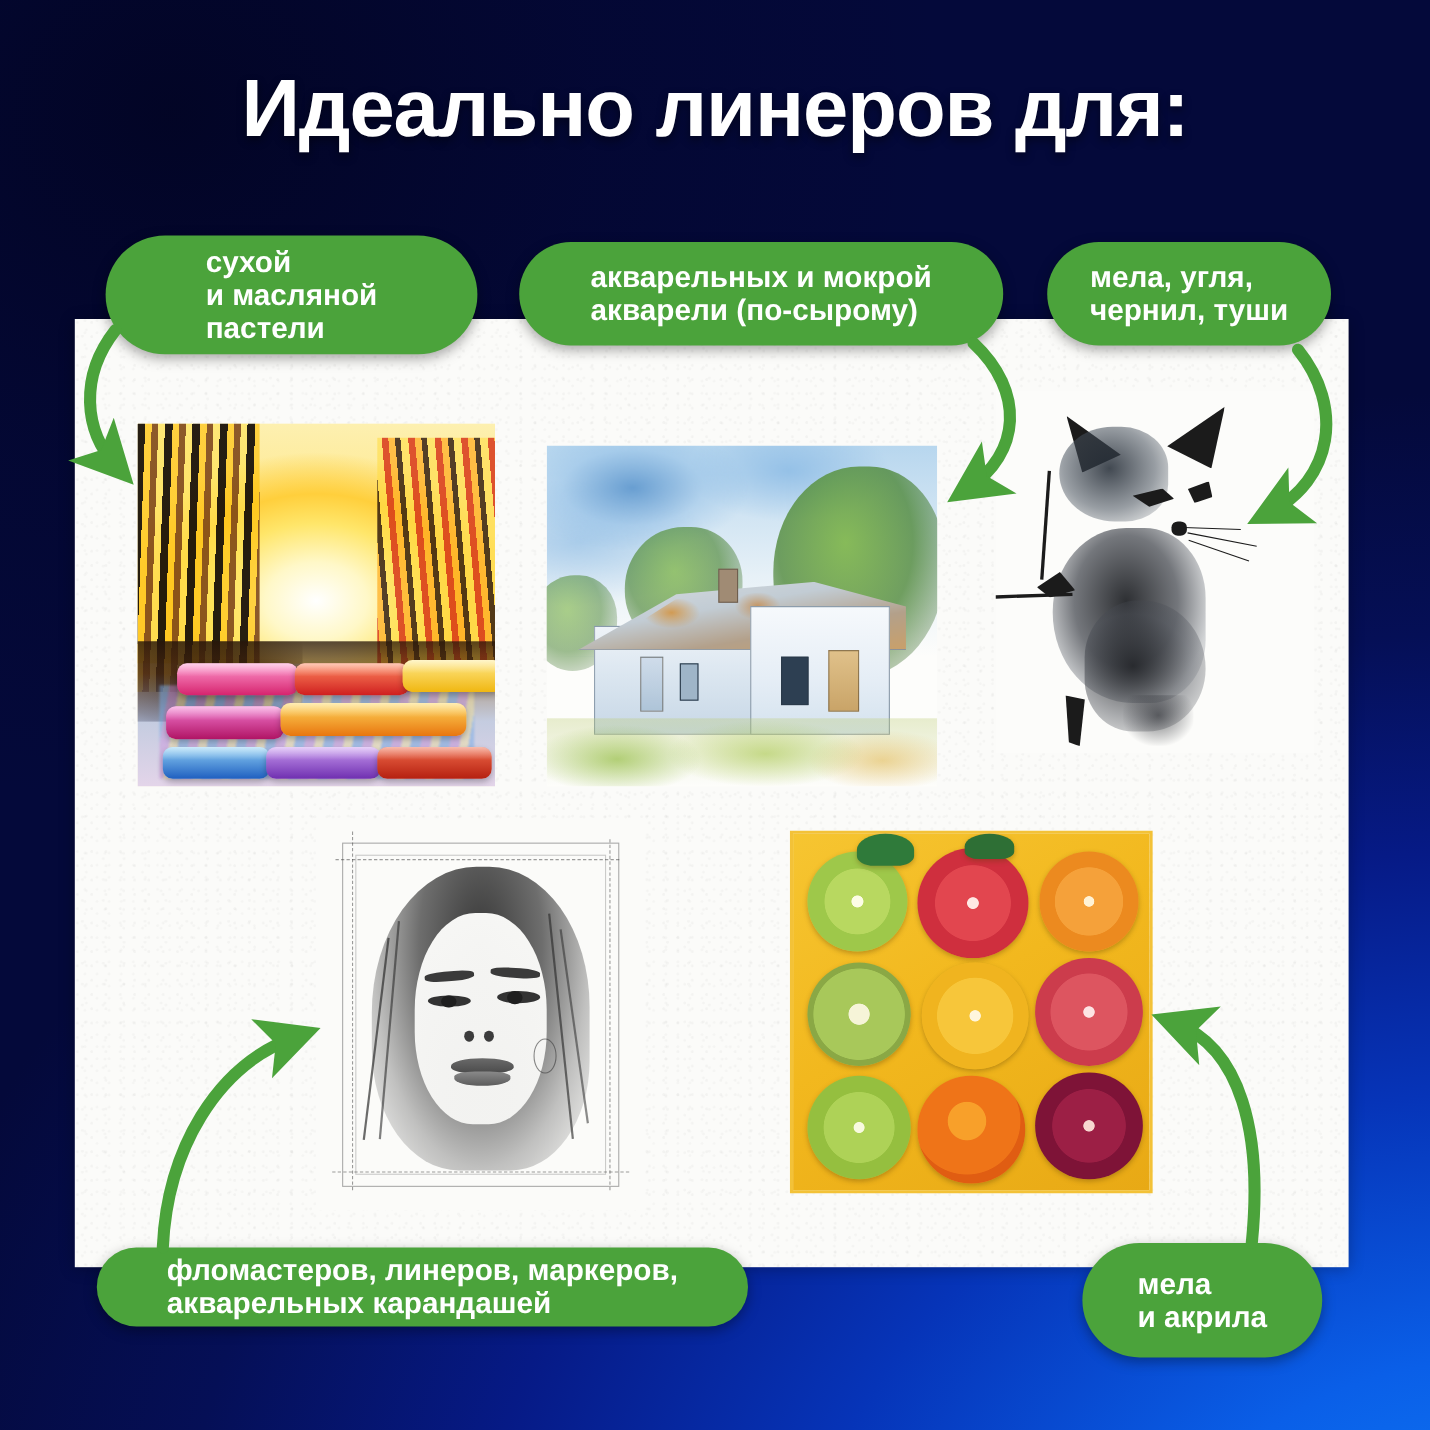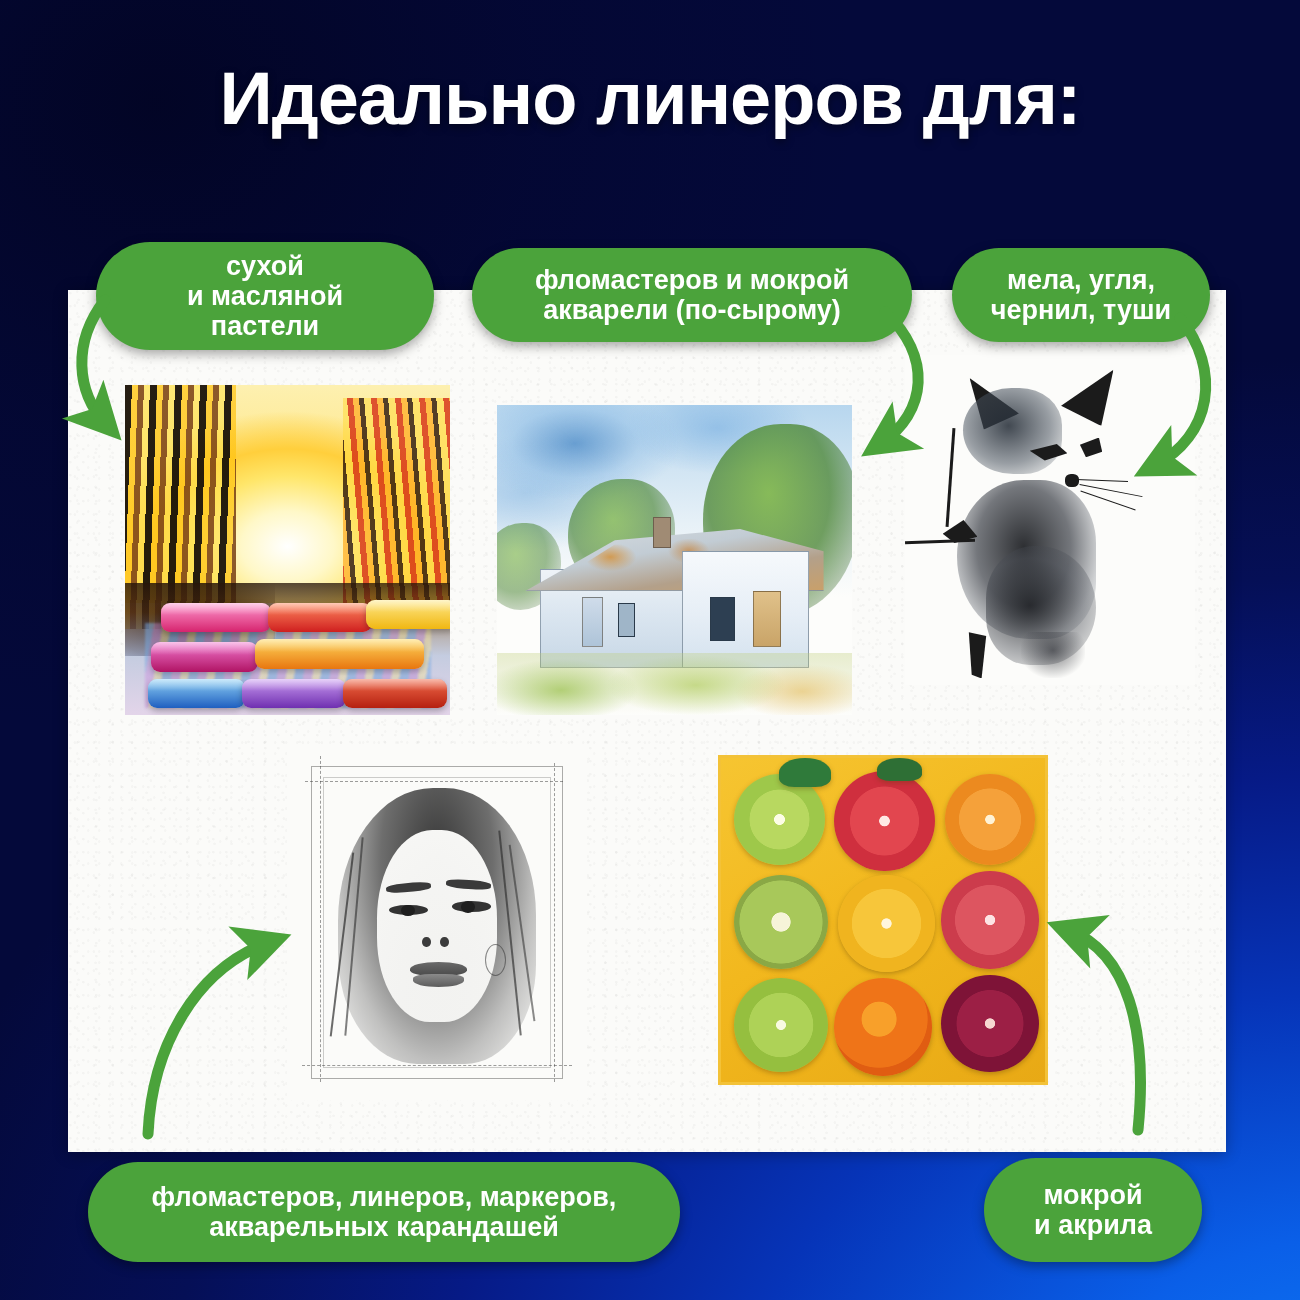--- a/index.html
+++ b/index.html
@@ -53,33 +53,31 @@
     opacity:.75;
   }
 
   
   .badge{
     position:absolute;
     background:#4ba33b;
     color:#fff;
     border-radius:70px;
     display:flex; align-items:center; justify-content:center;
-    text-align:center;
     font-weight:bold;
     line-height:1.12;
     box-shadow:0 4px 12px rgba(0,0,0,.35);
     padding:10px 26px;
     white-space:pre-line;
     z-index:6;
-    margin-top:28px;
   }
   #badge-pastel      { left:96px;  top:214px; width:338px; height:108px; font-size:27px; }
   #badge-watercolor  { left:472px; top:220px; width:440px; height:94px;  font-size:27px; }
   #badge-ink         { left:952px; top:220px; width:258px; height:94px;  font-size:27px; }
-  #badge-markers     { left:88px;  top:1134px; width:592px; height:100px; font-size:27px; }
+  #badge-markers     { left:88px;  top:1134px; width:592px; height:72px; font-size:27px; }
   #badge-gouache     { left:984px; top:1130px; width:218px; height:104px; font-size:27px; }
 
   
   #arrow-layer{ position:absolute; inset:0; z-index:7; pointer-events:none; }
 
   
   .artwork{ position:absolute; overflow:hidden; }
 
   
   #art-pastel{ left:125px; top:385px; width:325px; height:330px; }
@@ -377,20 +375,20 @@
     <path d="M148,1134 C152,1046 196,968 270,942" fill="none" stroke="#4ba33b" stroke-width="11" stroke-linecap="round" marker-end="url(#ah)"></path>
   </g>
   <g>
     <path d="M1138,1130 C1148,1030 1128,952 1068,930" fill="none" stroke="#4ba33b" stroke-width="11" stroke-linecap="round" marker-end="url(#ah)"></path>
   </g>
 </svg>
 
 <div class="badge" id="badge-pastel">сухой
 и масляной
 пастели</div>
-<div class="badge" id="badge-watercolor">фломастеров и мокрой
+<div class="badge" id="badge-watercolor">акварельных и мокрой
 акварели (по-сырому)</div>
 <div class="badge" id="badge-ink">мела, угля,
 чернил, туши</div>
 <div class="badge" id="badge-markers">фломастеров, линеров, маркеров,
 акварельных карандашей</div>
-<div class="badge" id="badge-gouache">мокрой
+<div class="badge" id="badge-gouache">мела
 и акрила</div>
 
 </body></html>

